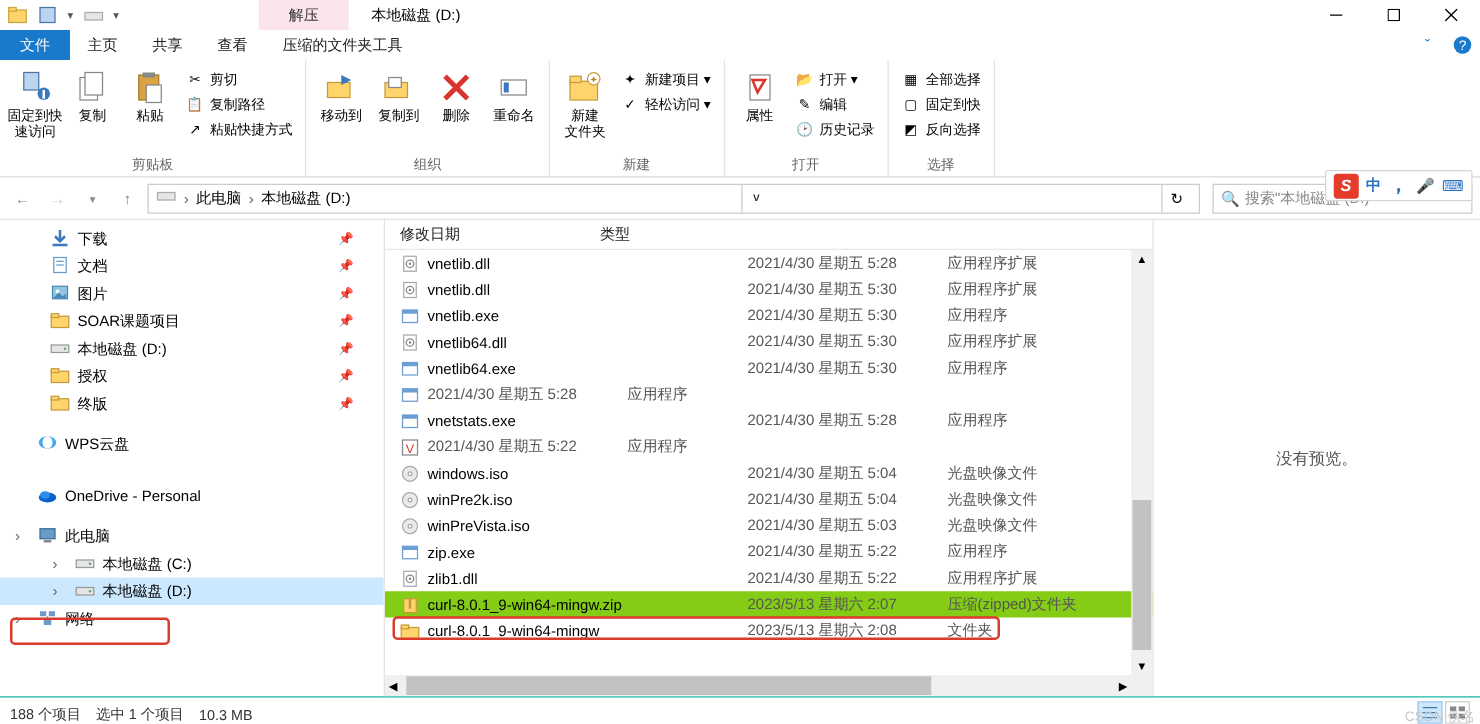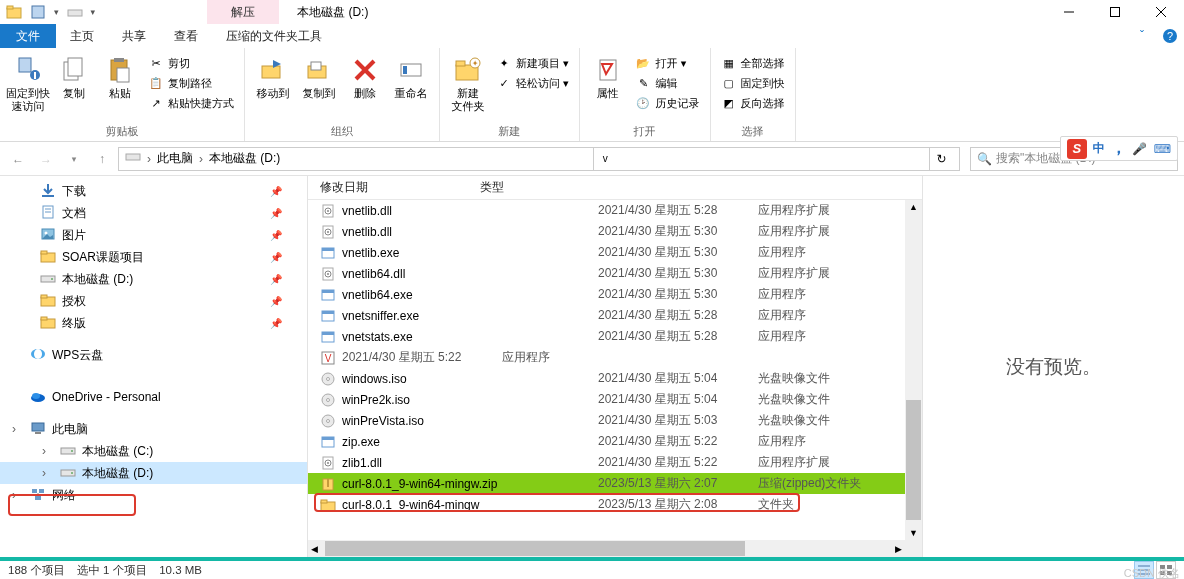--- a/index.html
+++ b/index.html
@@ -64,24 +64,24 @@
   .file-row .ic { width: 16px; height: 16px; margin-right: 6px; display:inline-flex; align-items:center; justify-content:center; }
   .file-row .fname { width: 256px; }
   .file-row .fdate { width: 160px; color: #555; }
   .file-row .ftype { width: 150px; color: #555; }
   .file-row.selected { background: #84cc16; }
   .scroll-v { position: absolute; right:0; top:0; bottom:0; width:17px; background:#f0f0f0; display:flex; flex-direction:column; align-items:center; }
   .scroll-v .thumb { width:15px; background:#c2c2c2; position:absolute; left:1px; }
   .scroll-h { position: absolute; left:0; right:17px; bottom:0; height:17px; background:#f0f0f0; display:flex; align-items:center; }
   .scroll-h .thumb { height:15px; background:#c2c2c2; position:absolute; top:1px; }
 
-  .preview { width: 262px; border-left: 1px solid #e3e3e3; display: flex; align-items: center; justify-content: center; color: #555; font-size: 19px; }
+  .preview { width: 262px; border-left: 1px solid #e3e3e3; display: flex; align-items: center; justify-content: center; color: #555; font-size: 13px; }
 
   
-  .status { height: 22px; border-top: 4px solid #14b8a6; display: flex; align-items: center; padding: 0 8px; font-size: 11.5px; color: #333; gap: 12px; }
+  .status { height: 22px; border-top: 1px solid #14b8a6; display: flex; align-items: flex-end; padding: 0 8px; font-size: 11.5px; color: #333; gap: 12px; }
   .status .right { margin-left: auto; display:flex; gap:2px; }
   .status-view { width:20px; height:18px; border:1px solid #ccc; display:flex; align-items:center; justify-content:center; }
   .status-view.active { background:#cce8ff; border-color:#99c9ef; }
 
   .csdn { position:absolute; right:4px; bottom:-2px; font-size:11px; color:#c8c8c8; }
 
   
   .u { font-family: "Segoe UI Symbol", Arial; }
 </style>
 </head>
@@ -545,21 +545,20 @@
           <span class="fdate">2021/4/30 星期五 5:30</span>
           <span class="ftype">应用程序</span>
         </div>
         <div class="file-row">
           <span class="ic">
             <svg width="16" height="16">
               <rect x="2" y="3" width="12" height="10" fill="#fff" stroke="#6a9ed4"></rect>
               <rect x="2" y="3" width="12" height="3" fill="#6a9ed4"></rect>
             </svg>
           </span>
-          <span class="fname">vnetsniffer.exe</span>
           <span class="fdate">2021/4/30 星期五 5:28</span>
           <span class="ftype">应用程序</span>
         </div>
         <div class="file-row">
           <span class="ic">
             <svg width="16" height="16">
               <rect x="2" y="3" width="12" height="10" fill="#fff" stroke="#6a9ed4"></rect>
               <rect x="2" y="3" width="12" height="3" fill="#6a9ed4"></rect>
             </svg>
           </span>

